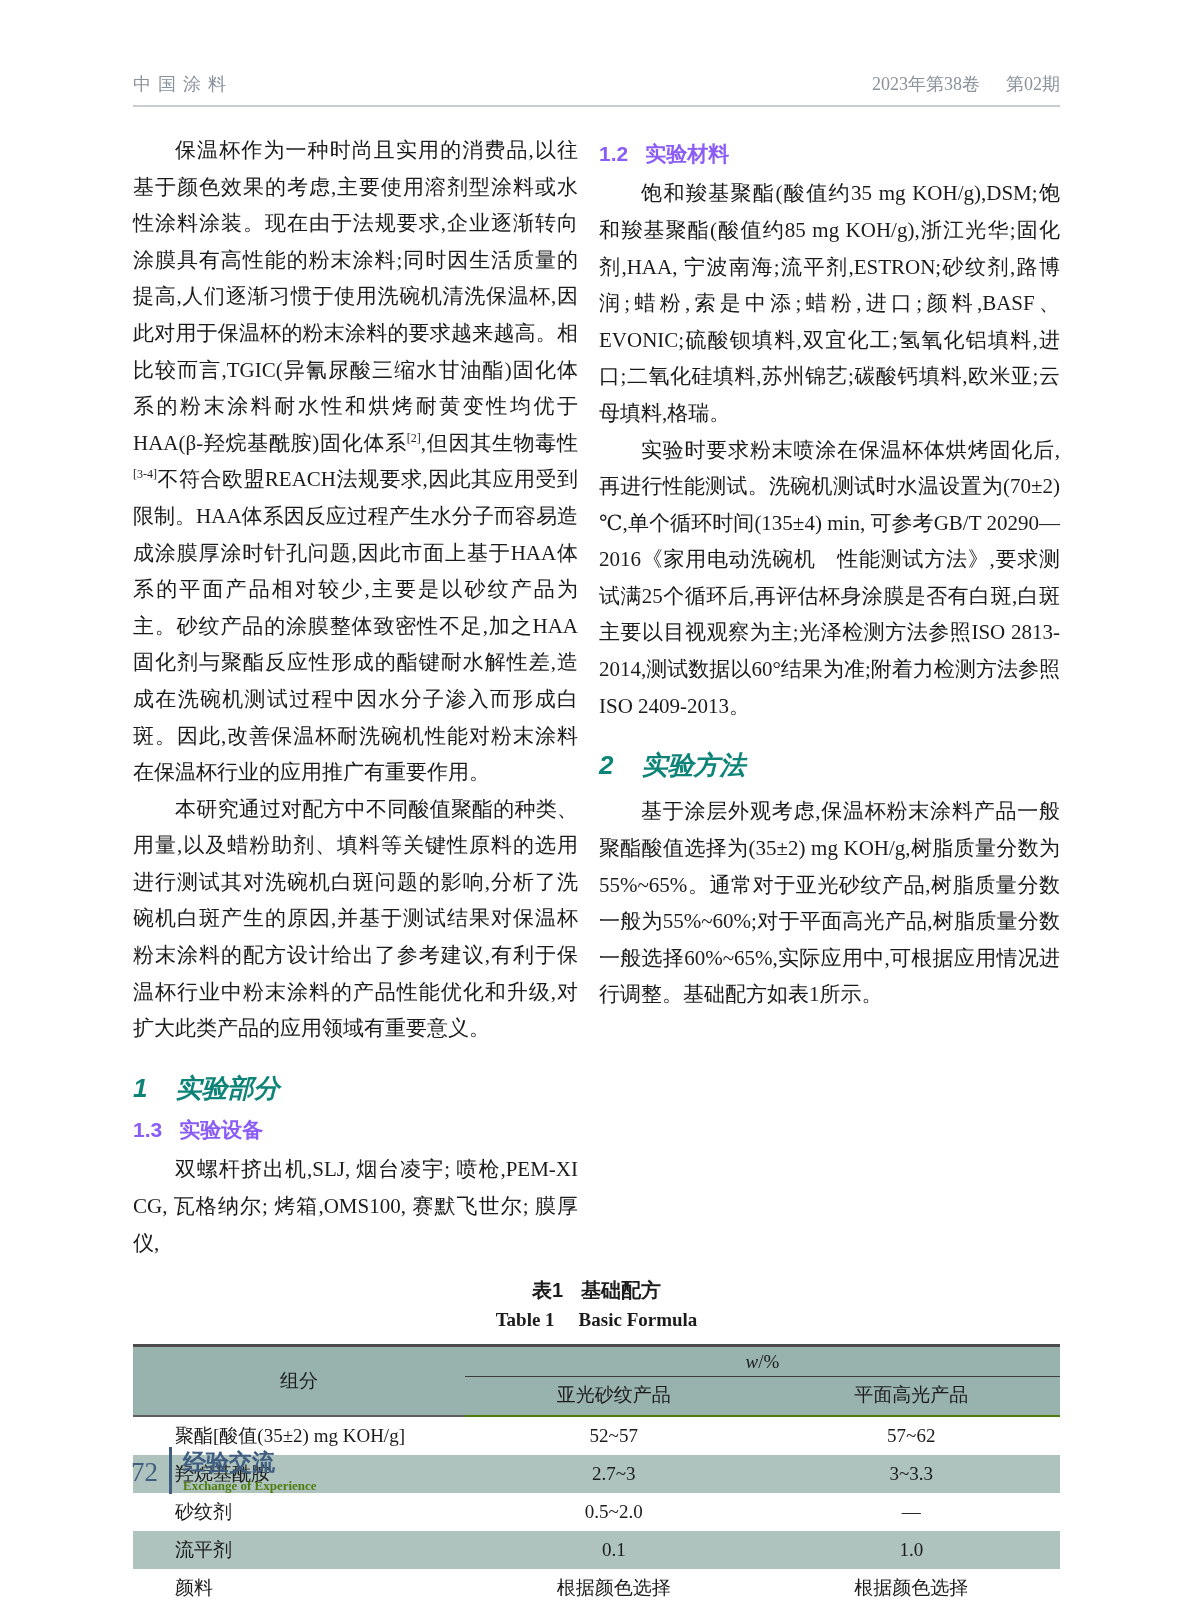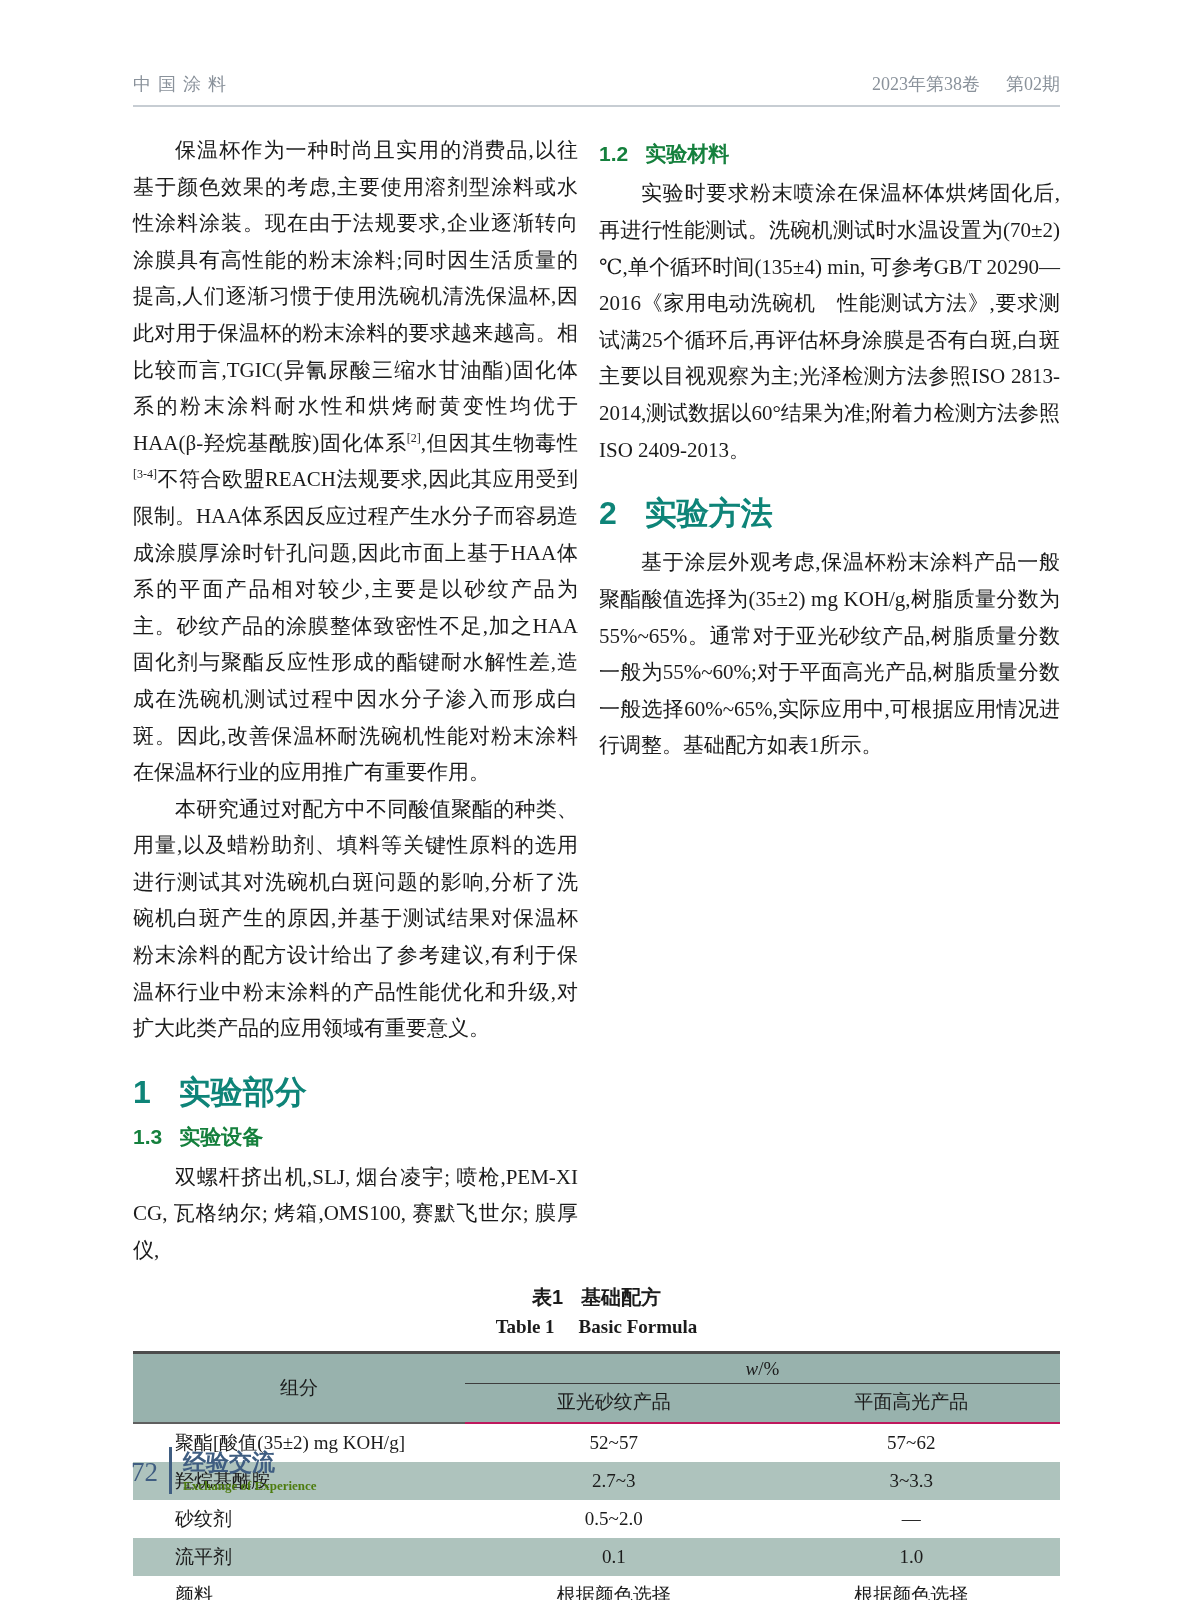--- a/index.html
+++ b/index.html
@@ -29,27 +29,27 @@
   .col { text-align:justify; font-size:21px; line-height:36.6px; }
   .col-left  { width:445px; }
   .col-right { width:461px; }
   p.body-para { margin:0; }
   p.indent { text-indent:2em; }
   sup.ref { font-size:12px; line-height:0; }
 
   .sec-heading {
     color:#0E8478;
     font-family:"Liberation Sans","DejaVu Sans",sans-serif;
-    font-weight:bold; font-size:32px;
+    font-weight:bold; font-size:26px;
     margin:26px 0 12px 0;
-    text-align:left; line-height:1.2;
+    text-align:left; line-height:1.2;font-style:italic;
   }
   .sec-heading .num { margin-right:28px; }
   .sub-heading {
-    color:#15803d;
+    color:#8b5cf6;
     font-family:"Liberation Sans","DejaVu Sans",sans-serif;
     font-weight:bold; font-size:21px;
     margin:8px 0 7px 0;
     text-align:left; line-height:1.35;
   }
   .sub-heading .num { margin-right:17px; }
 
   
   .table-block { margin-top:16px; }
   .table-title-cn {
@@ -68,21 +68,21 @@
     border-bottom:2px solid #6e6e6e;
   }
   table.formula-table th { font-weight:normal; }
   thead th { background:#98B2AD; }
   th.component-head { width:330px; }
   th.wpct {
     border-bottom:1px solid #3d3d3d;
     padding:4px 0 3px 0;
   }
   th.wpct .qsym { font-style:italic; }
-  tr.subhead th { padding:5px 0 7px 0; border-bottom:2px solid #be185d; }
+  tr.subhead th { padding:5px 0 7px 0; border-bottom:2px solid #4d7c0f; }
   th.component-head { border-bottom:2px solid #5f5f5f; }
   tbody td { padding:6px 2px; text-align:center; }
   tbody td.comp { text-align:left; padding-left:42px; }
   tbody tr:nth-child(even) { background:#AEC3BD; }
 
   
   .footer {
     position:absolute; left:131px; top:1447px;
     display:flex; align-items:stretch;
   }
@@ -122,20 +122,21 @@
         <span class="num">1.3</span><span>实验设备</span>
       </div>
       <p class="body-para indent">双螺杆挤出机,SLJ, 烟台凌宇; 喷枪,PEM-XI CG, 瓦格纳尔; 烤箱,OMS100, 赛默飞世尔; 膜厚仪,</p>
     </div>
 
     <div class="col col-right">
 
       <div class="sub-heading">
         <span class="num">1.2</span><span>实验材料</span>
       </div>
+      <p class="body-para indent">饱和羧基聚酯(酸值约35 mg KOH/g),DSM;饱和羧基聚酯(酸值约85 mg KOH/g),浙江光华;固化剂,HAA, 宁波南海;流平剂,ESTRON;砂纹剂,路博润;蜡粉,索是中添;蜡粉,进口;颜料,BASF、EVONIC;硫酸钡填料,双宜化工;氢氧化铝填料,进口;二氧化硅填料,苏州锦艺;碳酸钙填料,欧米亚;云母填料,格瑞。</p>
 
       <p class="body-para indent">实验时要求粉末喷涂在保温杯体烘烤固化后,再进行性能测试。洗碗机测试时水温设置为(70±2) ℃,单个循环时间(135±4) min, 可参考GB/T 20290—2016《家用电动洗碗机　性能测试方法》,要求测试满25个循环后,再评估杯身涂膜是否有白斑,白斑主要以目视观察为主;光泽检测方法参照ISO 2813-2014,测试数据以60°结果为准;附着力检测方法参照ISO 2409-2013。</p>
 
       <div class="sec-heading">
         <span class="num">2</span><span>实验方法</span>
       </div>
       <p class="body-para indent">基于涂层外观考虑,保温杯粉末涂料产品一般聚酯酸值选择为(35±2) mg KOH/g,树脂质量分数为55%~65%。通常对于亚光砂纹产品,树脂质量分数一般为55%~60%;对于平面高光产品,树脂质量分数一般选择60%~65%,实际应用中,可根据应用情况进行调整。基础配方如表1所示。</p>
     </div>
   </div>
 

